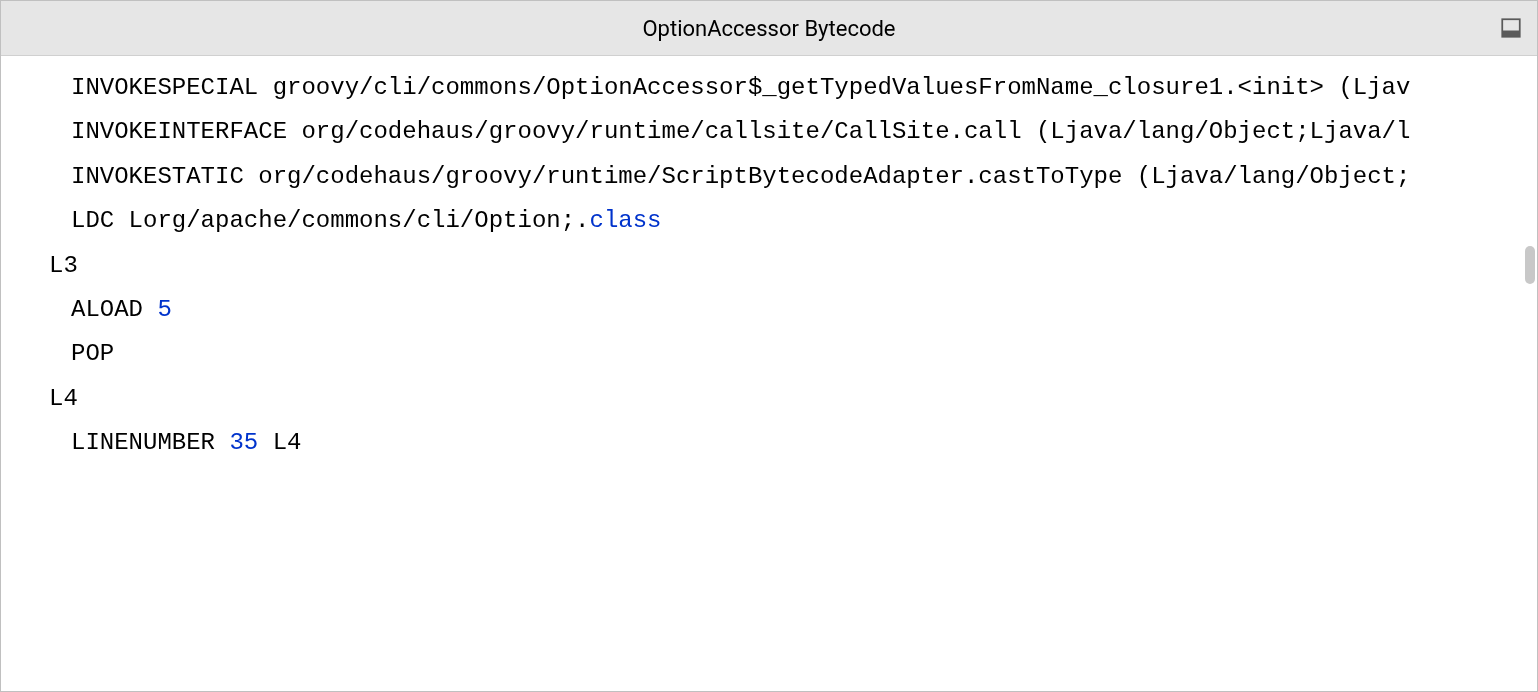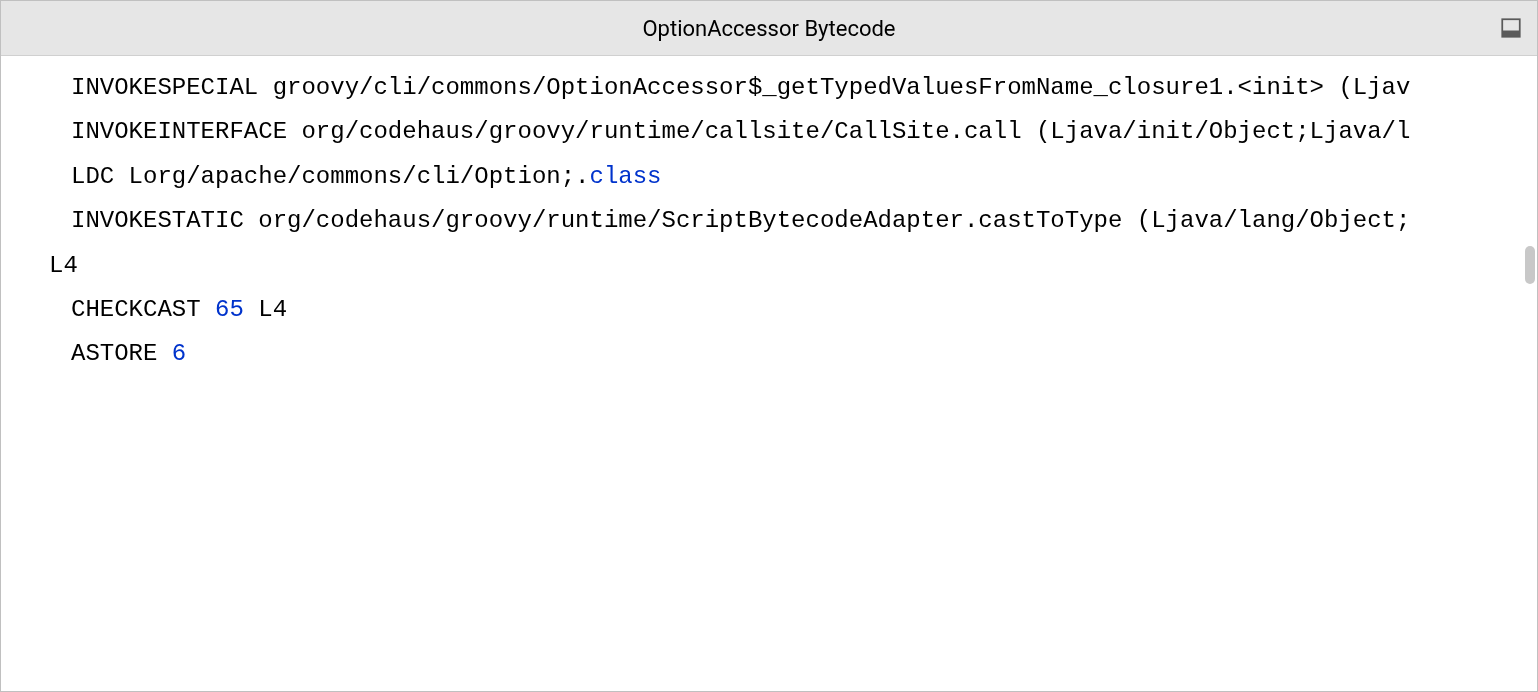--- a/index.html
+++ b/index.html
@@ -91,21 +91,23 @@
     <span class="titlebar-title">OptionAccessor Bytecode</span>
     <span class="titlebar-icon">
       <svg viewBox="0 0 16 16">
         <rect x="1" y="1" width="14" height="14" fill="none" stroke="#5a5a5a" stroke-width="1.4"></rect>
         <rect x="1" y="10" width="14" height="5" fill="#5a5a5a"></rect>
       </svg>
     </span>
   </div>
   <div class="content" id="code-content">
     <div class="code-line indent"><span>INVOKESPECIAL groovy/cli/commons/OptionAccessor$_getTypedValuesFromName_closure1.&lt;init&gt; (Ljav</span></div>
-      <div class="code-line indent"><span>INVOKEINTERFACE org/codehaus/groovy/runtime/callsite/CallSite.call (Ljava/init/Object;Ljava/l</span></div>
+      <div class="code-line indent"><span>INVOKEINTERFACE org/codehaus/groovy/runtime/callsite/CallSite.call (Ljava/lang/Object;Ljava/l</span></div>
+      <div class="code-line indent"><span>INVOKESTATIC org/codehaus/groovy/runtime/ScriptBytecodeAdapter.castToType (Ljava/lang/Object;</span></div>
       <div class="code-line indent"><span>LDC Lorg/apache/commons/cli/Option;.</span><span class="kw-class">class</span></div>
-      <div class="code-line indent"><span>INVOKESTATIC org/codehaus/groovy/runtime/ScriptBytecodeAdapter.castToType (Ljava/lang/Object;</span></div>
+      <div class="code-line"><span>L3</span></div>
+      <div class="code-line indent"><span>ALOAD </span><span class="kw-number">5</span></div>
+      <div class="code-line indent"><span>POP</span></div>
       <div class="code-line"><span>L4</span></div>
-      <div class="code-line indent"><span>CHECKCAST </span><span class="kw-number">65</span><span> L4</span></div>
-      <div class="code-line indent"><span>ASTORE </span><span class="kw-number">6</span></div>
+      <div class="code-line indent"><span>LINENUMBER </span><span class="kw-number">35</span><span> L4</span></div>
       <div class="scrollbar-thumb"></div>
   </div>
 </div>
 
 </body></html>

